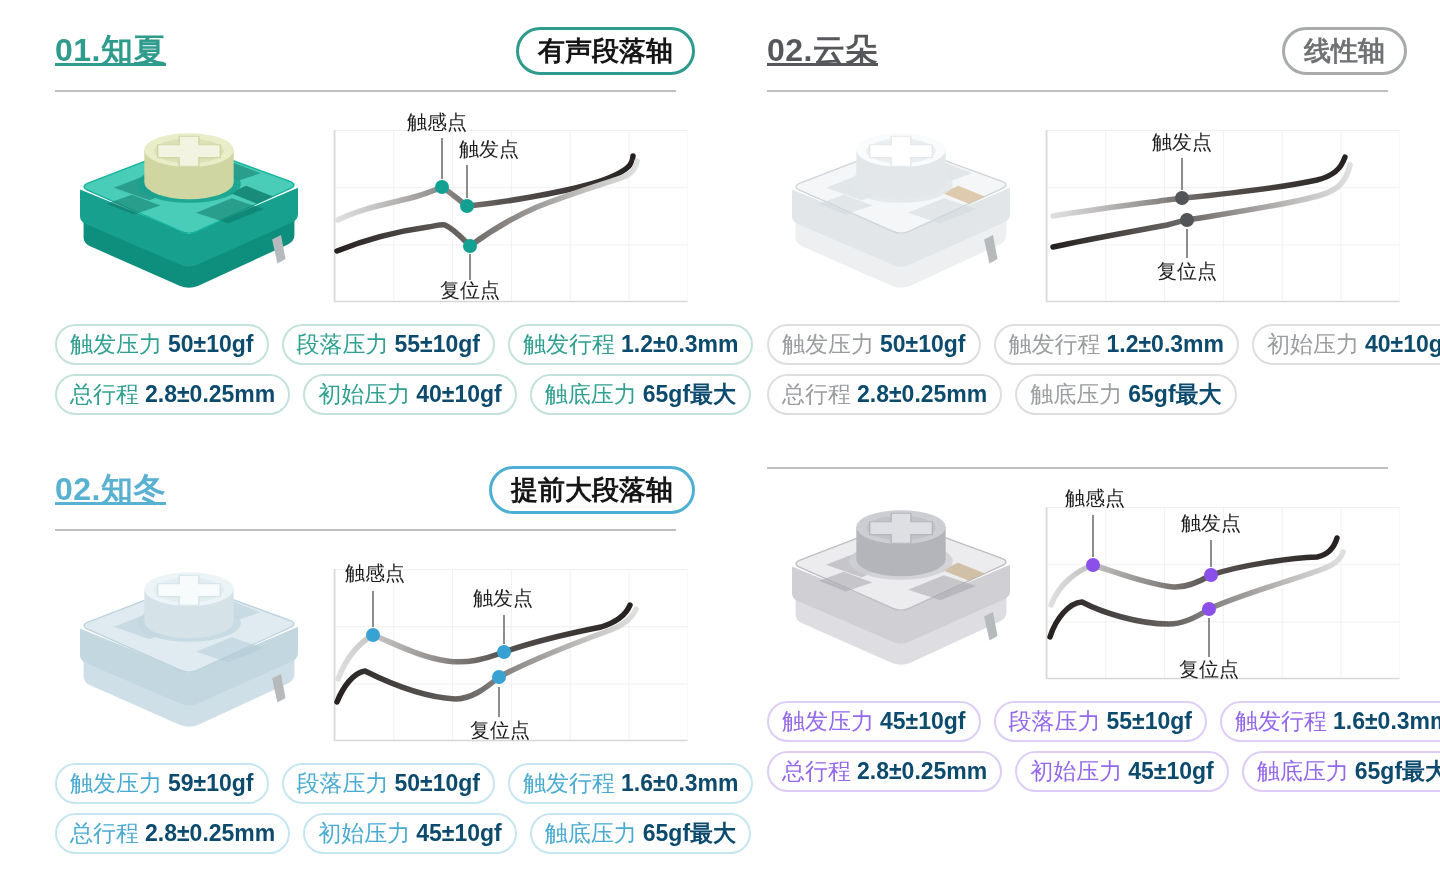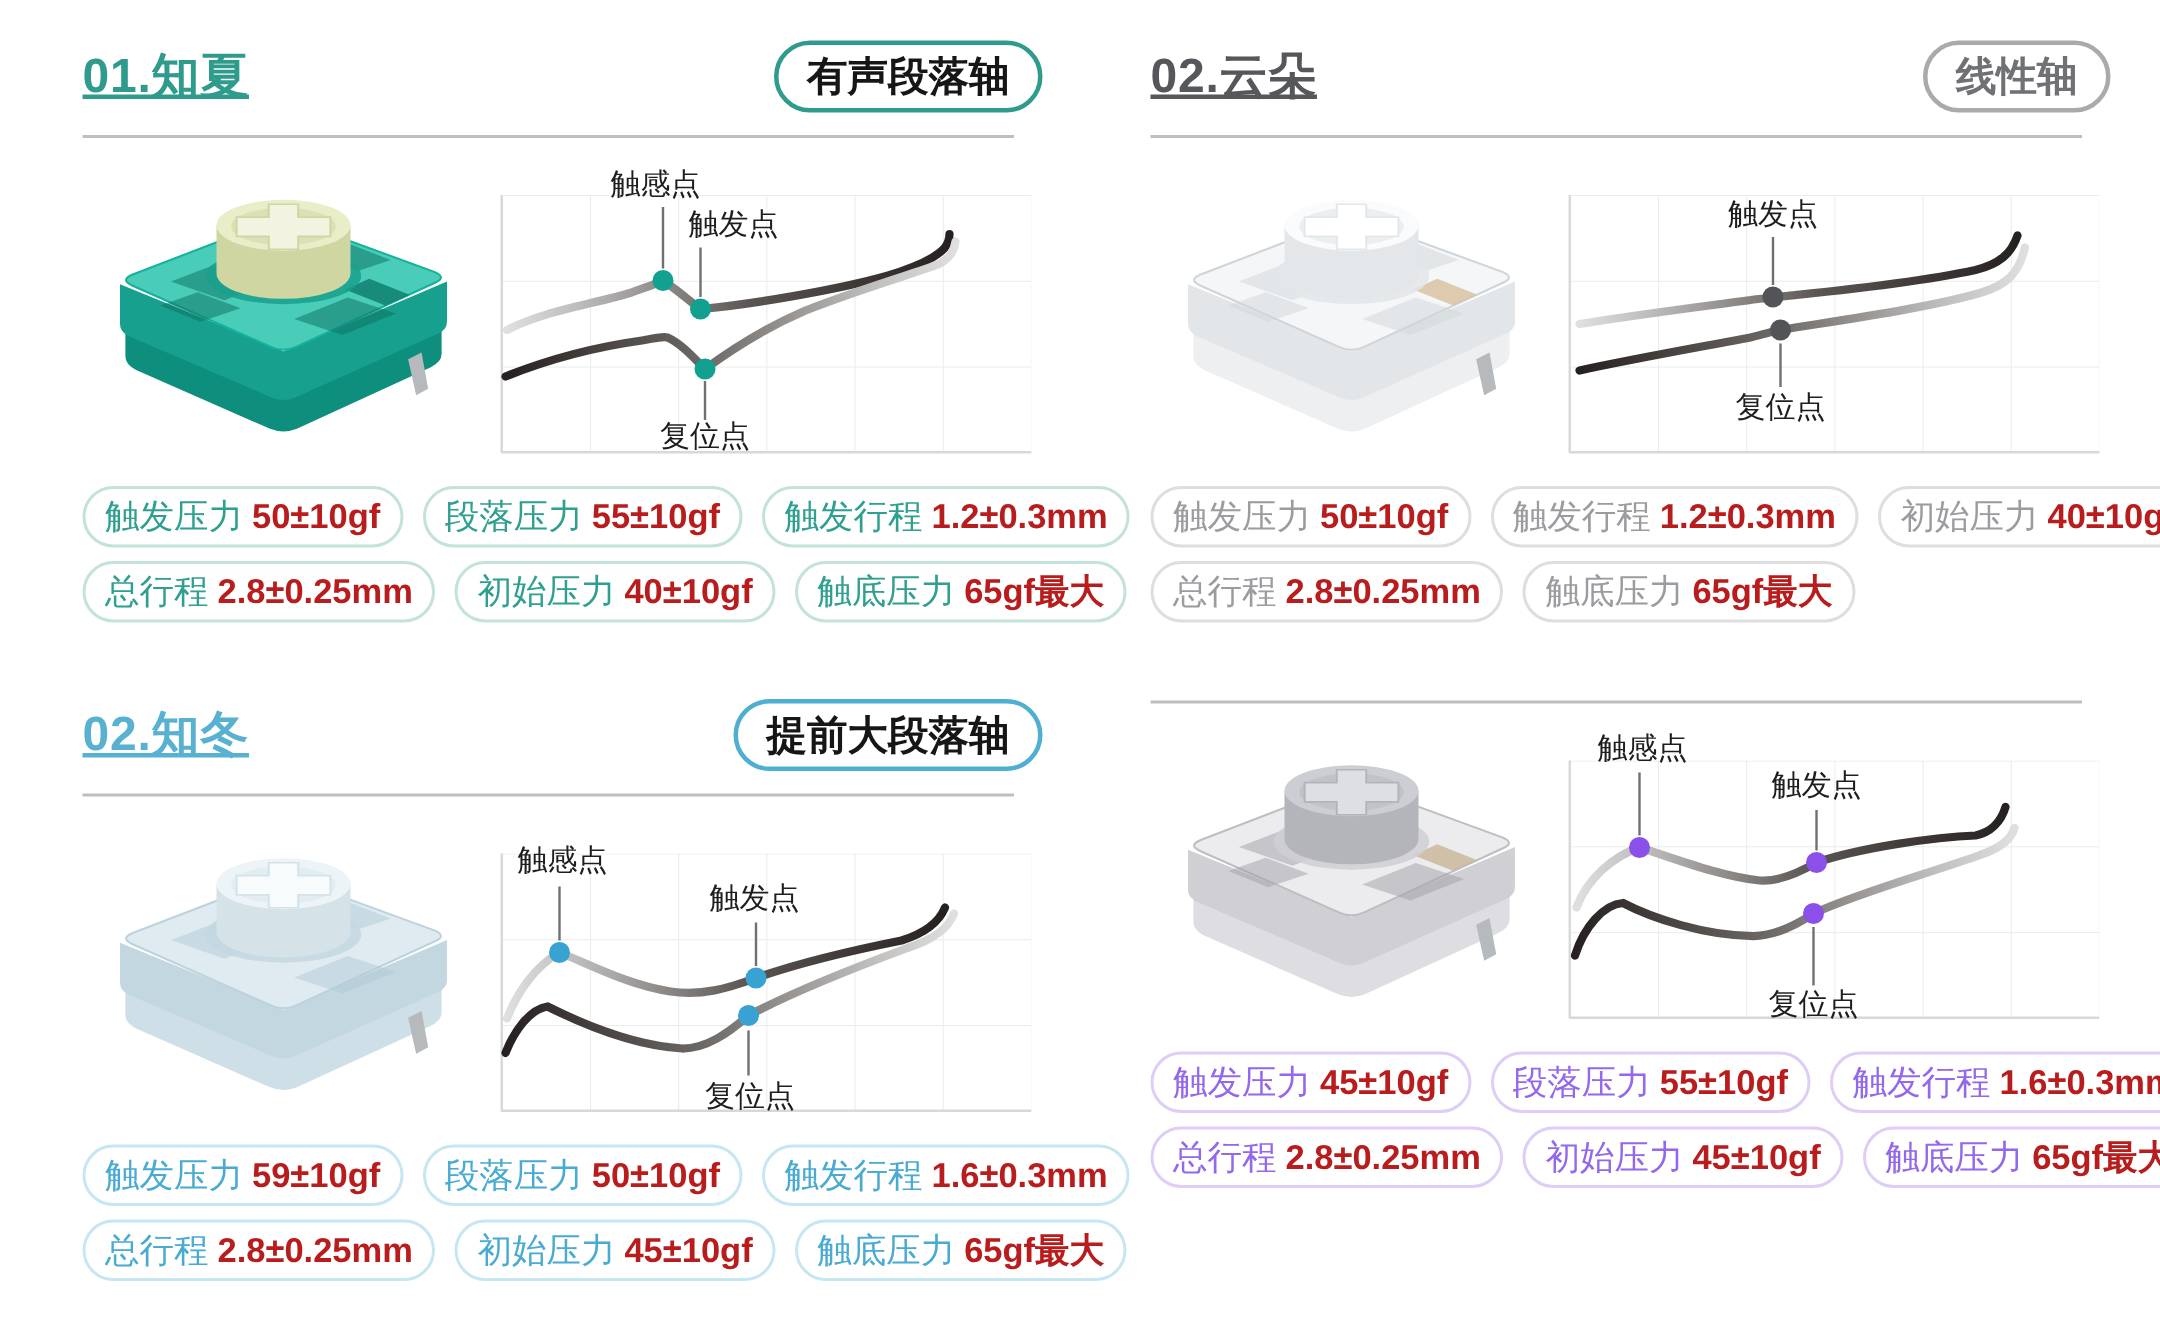--- a/index.html
+++ b/index.html
@@ -13,21 +13,21 @@
     padding:3px 19px;font-size:27px;font-weight:700;line-height:1.35;white-space:nowrap;}
   .divider{height:2px;background:#BFBFBF;width:97%;margin-top:8px;}
   .figure{display:flex;align-items:flex-end;gap:10px;margin-top:14px;height:198px;}
   .sw{width:268px;height:197px;flex:none;}
   .chart{width:356px;height:196px;flex:none;}
   .pills{display:flex;gap:13px;margin-top:20px;}
   .pills+.pills{margin-top:9px;text-align:center;}
   .pill{display:inline-flex;align-items:baseline;border:2px solid var(--pill-b);
     border-radius:23px;padding:3px 13px;font-size:23px;white-space:nowrap;background:#fff;}
   .pl{color:var(--pill-l);font-weight:500;margin-right:6px;font-style:normal;}
-  .pv{color:#b91c1c;font-weight:700;font-style:normal;}
+  .pv{color:#0c4a6e;font-weight:700;font-style:normal;}
   
   .gridrect{fill:url(#gp);}
   .axis{stroke:#D8D8D8;stroke-width:1.6;fill:none;}
   .curve{fill:none;stroke-width:5.5;stroke-linecap:round;}
   .ct{stroke:url(#gt);} .cb{stroke:url(#gb);}
   .ptr{stroke:#707070;stroke-width:1.6;}
   .dot{fill:var(--dot);}
   .clabel{font-size:20px;font-weight:500;fill:#1E1E1E;text-anchor:middle;
     font-family:"Liberation Sans","DejaVu Sans",sans-serif;}
   

